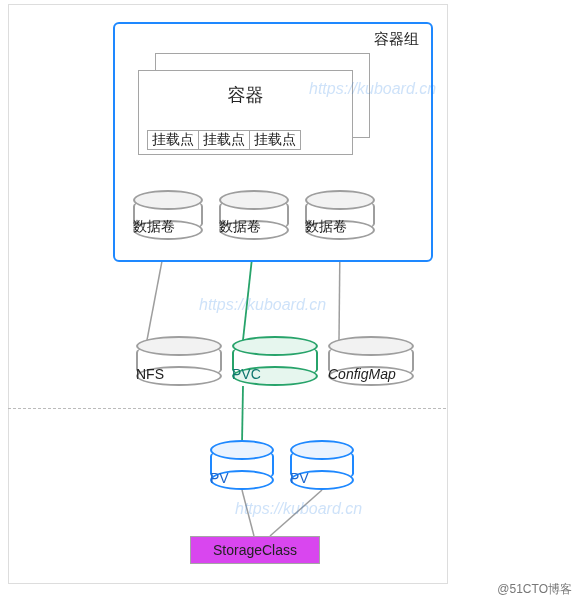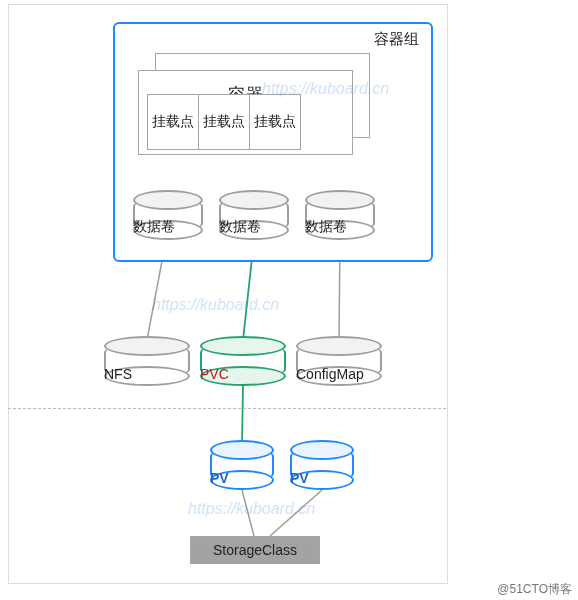--- a/index.html
+++ b/index.html
@@ -68,63 +68,63 @@
   .mount-row {
     position: absolute;
     bottom: 4px;
     left: 8px;
     display: flex;
   }
   .mount {
     border: 1px solid #a5a5a5;
     font-size: 14px;
     color: #222;
-    padding: 18px 4px;
+    padding: 0 4px;
     background: #fff;
   }
   .mount + .mount { margin-left: -1px; }
   
   .vol {
     position: absolute;
     width: 70px;
     height: 34px;
     top: 198px;
   }
   .vol1 { left: 133px; }
   .vol2 { left: 219px; }
   .vol3 { left: 305px; }
   
   .mid {
     position: absolute;
     width: 86px;
     height: 34px;
     top: 344px;
+    margin-left: 32px;
   }
   .nfs   { left: 104px; }
   .pvc   { left: 200px; }
-  .cfg   { left: 296px; }
+  .cfg   { left: 296px; font-style: italic; }
   
   .pv {
     position: absolute;
     width: 64px;
     height: 34px;
     top: 448px;
-    font-weight: bold;
   }
   .pv1 { left: 210px; }
   .pv2 { left: 290px; }
   
   .sc {
     position: absolute;
     left: 190px;
     top: 536px;
     width: 128px;
     height: 26px;
     border: 1px solid #a5a5a5;
-    background: #a3a3a3;
+    background: #d946ef;
     text-align: center;
     line-height: 26px;
     font-size: 14px;
     color: #222;
   }
   
   .cyl {
     position: absolute;
   }
   .cyl .body {
@@ -161,21 +161,21 @@
     text-align: left;
     font-size: 14px;
     z-index: 3;
   }
   .gray .body, .gray .top, .gray .bottom { border-color: #9e9e9e; }
   .gray .top { background: #f2f2f2; }
   .gray .label { color: #222; }
   .green .body, .green .top, .green .bottom { border-color: #27a36a; }
   .green .top { background: #e6f6ee; }
   .green .bottom { background: #e6f6ee; }
-  .green .label { color: #b91c1c; }
+  .green .label { color: #0f766e; }
   .blue .body, .blue .top, .blue .bottom { border-color: #1e88ff; }
   .blue .top { background: #eaf3ff; }
   .blue .label { color: #1e66cc; }
   .cyl .top { z-index: 2; }
   .cyl .bottom { z-index: 1; }
   svg.conn {
     position: absolute;
     left: 0; top: 0;
     width: 578px; height: 600px;
     pointer-events: none;
@@ -188,20 +188,21 @@
     border-top: 1px dashed #bbb;
   }
   .wm {
     position: absolute;
     color: rgba(52,135,228,0.24);
     font-size: 16px;
     font-style: italic;
     font-family: Arial, sans-serif;
     pointer-events: none;
     z-index: 5;
+    margin-left: 47px;
   }
   .attrib {
     position: absolute;
     right: 6px;
     bottom: 2px;
     font-size: 12px;
     color: #777;
   }
 </style>
 </head>

